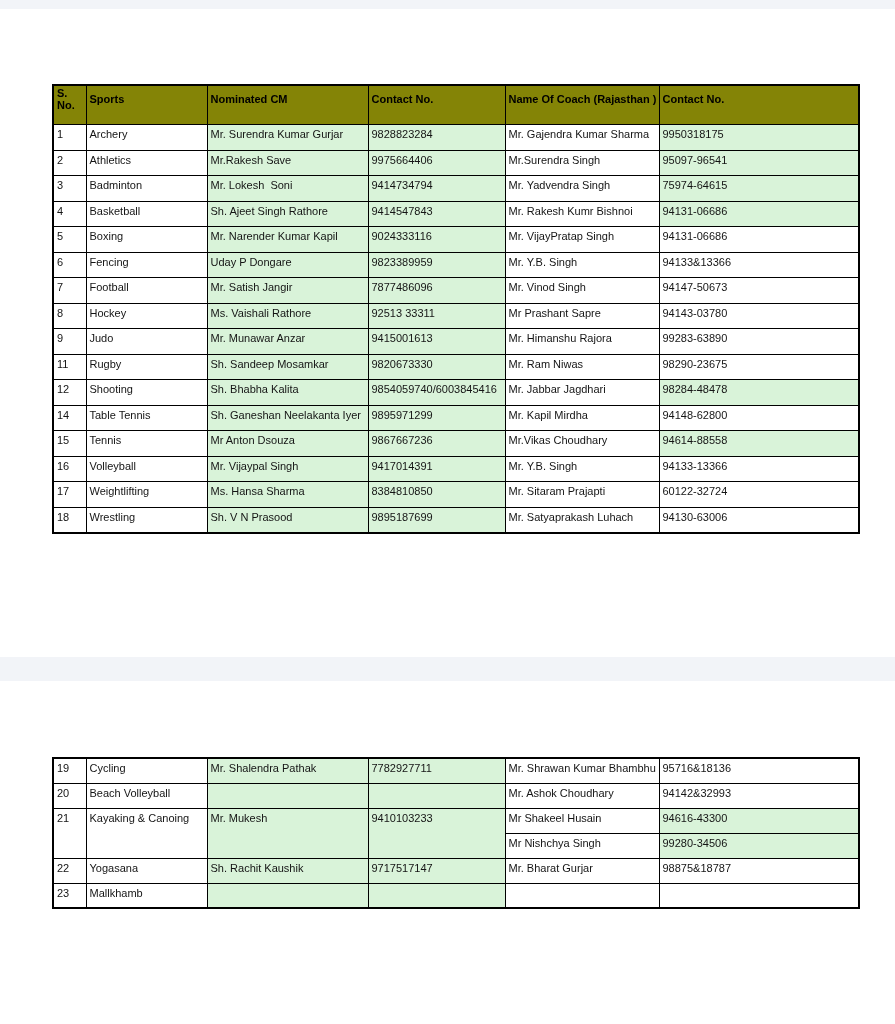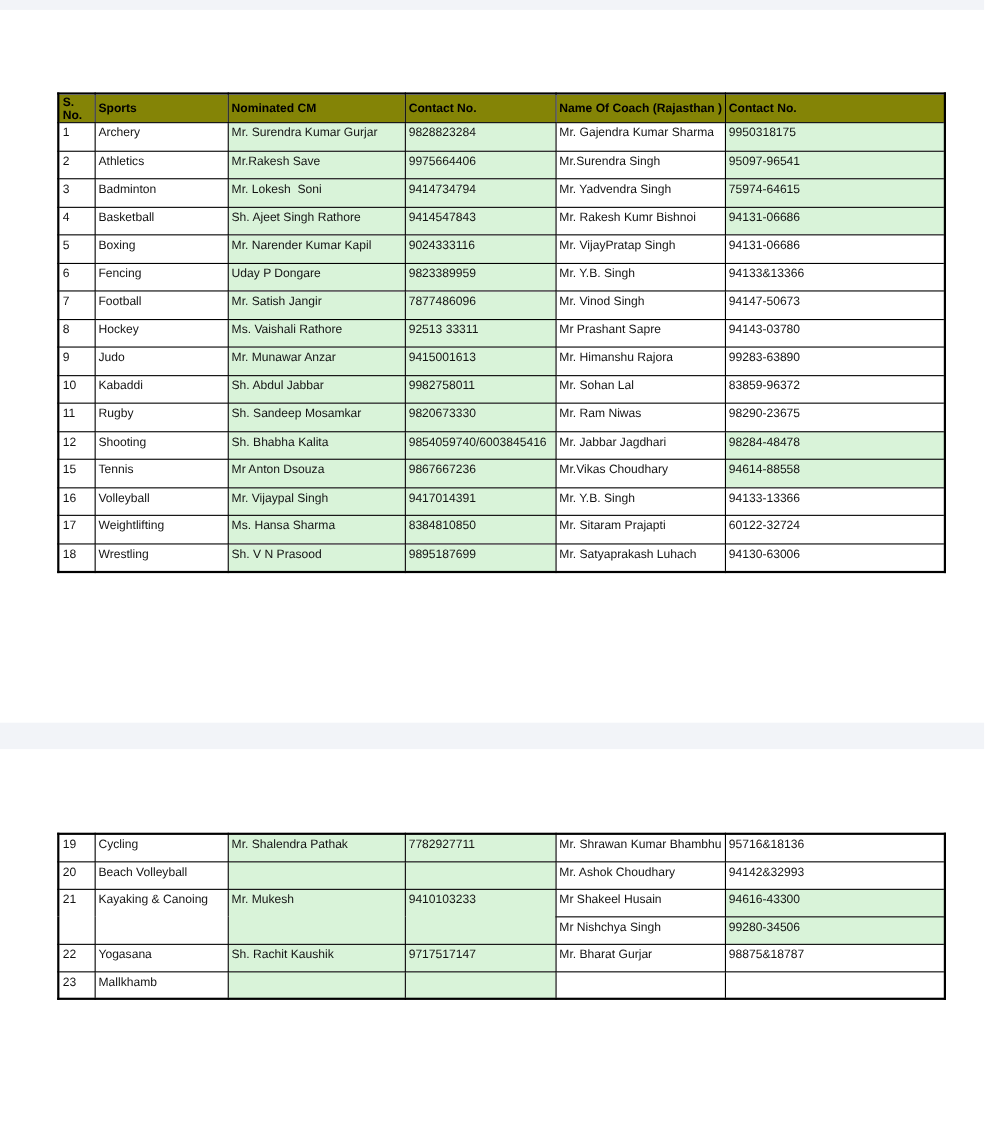--- a/index.html
+++ b/index.html
@@ -28,21 +28,21 @@
     overflow:hidden;
     white-space:pre-wrap;
     text-align:left;
   }
   .doc-table th{
     background:var(--header-bg);
     color:#000;
     font-weight:bold;
     height:21px;
     vertical-align:middle;
-    padding:1px 2px 0 3px;
+    padding:1px 2px 13px 3px;
   }
   .doc-table td{
     height:25.5px;
     vertical-align:top;
     padding:3px 2px 0 3px;
     background:#ffffff;
     line-height:1.15;
   }
   .tbl-wrap-2 .doc-table td{height:25px;margin-top:28px;}
   .doc-table td.g{background:var(--hl);}
@@ -140,42 +140,42 @@
           </tr>
           <tr>
             <td>9</td>
             <td>Judo</td>
             <td class="g">Mr. Munawar Anzar</td>
             <td class="g">9415001613</td>
             <td>Mr. Himanshu Rajora</td>
             <td>99283-63890</td>
           </tr>
           <tr>
-            <td>10</td>
-            <td>Kabaddi</td>
-            <td class="g">Sh. Abdul Jabbar</td>
-            <td class="g">9982758011</td>
-            <td>Mr. Sohan Lal</td>
-            <td>83859-96372</td>
-          </tr>
-          <tr>
             <td>11</td>
             <td>Rugby</td>
             <td class="g">Sh. Sandeep Mosamkar</td>
             <td class="g">9820673330</td>
             <td>Mr. Ram Niwas</td>
             <td>98290-23675</td>
           </tr>
           <tr>
             <td>12</td>
             <td>Shooting</td>
             <td class="g">Sh. Bhabha Kalita</td>
             <td class="g">9854059740/6003845416</td>
             <td>Mr. Jabbar Jagdhari</td>
             <td class="g">98284-48478</td>
+          </tr>
+          <tr>
+            <td>14</td>
+            <td>Table Tennis</td>
+            <td class="g">Sh. Ganeshan Neelakanta Iyer</td>
+            <td class="g">9895971299</td>
+            <td>Mr. Kapil Mirdha</td>
+            <td>94148-62800</td>
           </tr>
           <tr>
             <td>15</td>
             <td>Tennis</td>
             <td class="g">Mr Anton Dsouza</td>
             <td class="g">9867667236</td>
             <td>Mr.Vikas Choudhary</td>
             <td class="g">94614-88558</td>
           </tr>
           <tr>

